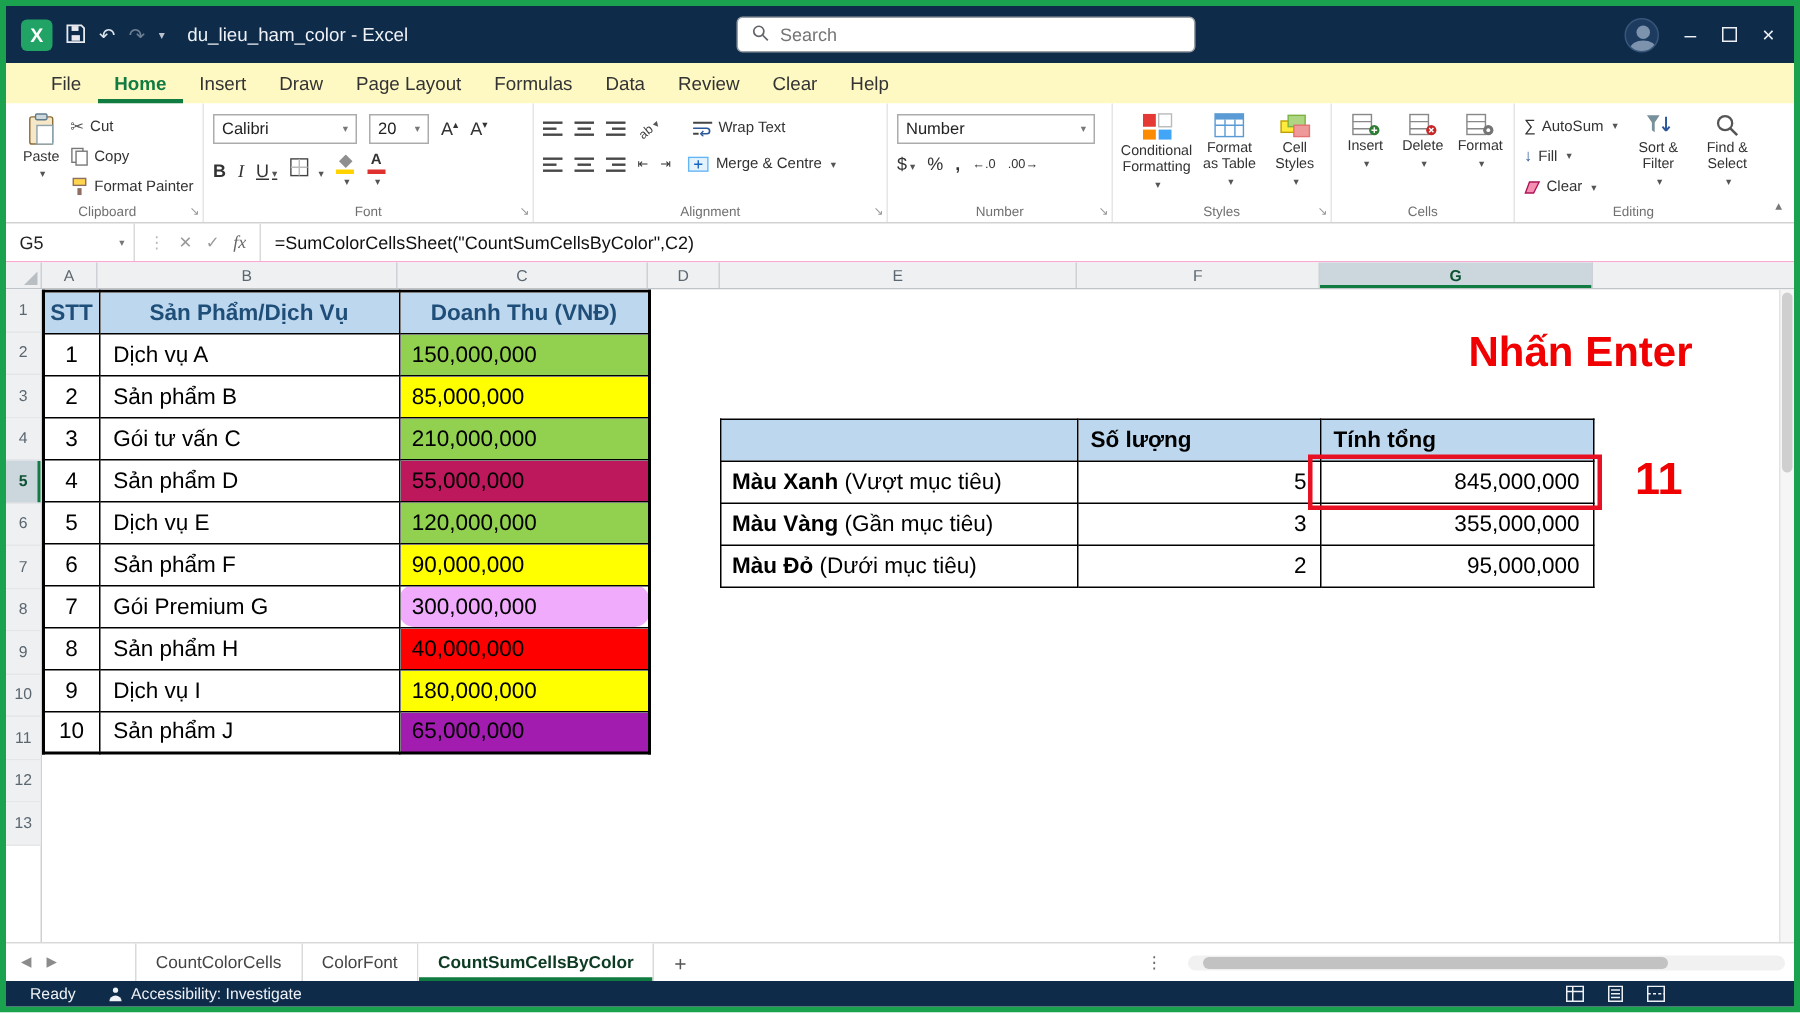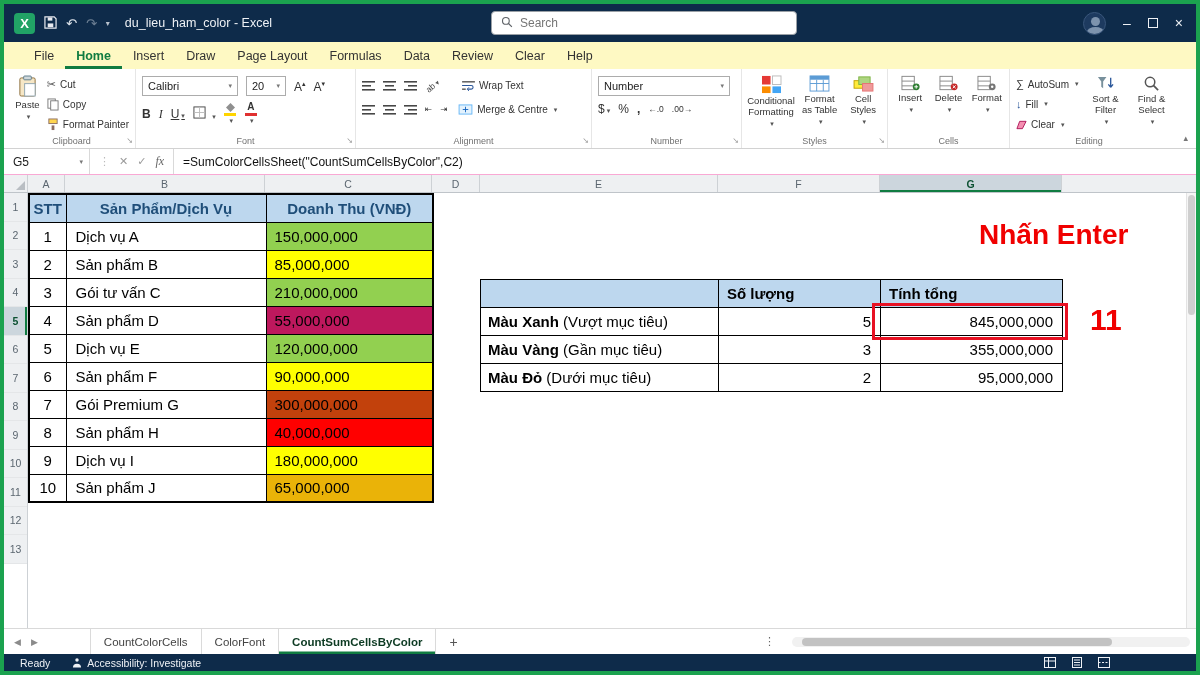--- a/index.html
+++ b/index.html
@@ -485,36 +485,36 @@
           <td class="c-rev" style="background-color: rgb(146, 208, 80);">120,000,000</td>
         </tr>
         <tr>
           <td class="c-stt">6</td>
           <td class="c-name">Sản phẩm F</td>
           <td class="c-rev" style="background-color: rgb(255, 255, 0);">90,000,000</td>
         </tr>
         <tr>
           <td class="c-stt">7</td>
           <td class="c-name">Gói Premium G</td>
-          <td class="c-rev" style="background-color: #c2410c;">300,000,000</td>
+          <td class="c-rev" style="background-color: #f0abfc; border-radius: 10px;">300,000,000</td>
         </tr>
         <tr>
           <td class="c-stt">8</td>
           <td class="c-name">Sản phẩm H</td>
           <td class="c-rev" style="background-color: rgb(255, 0, 0);">40,000,000</td>
         </tr>
         <tr>
           <td class="c-stt">9</td>
           <td class="c-name">Dịch vụ I</td>
           <td class="c-rev" style="background-color: rgb(255, 255, 0);">180,000,000</td>
         </tr>
         <tr>
           <td class="c-stt">10</td>
           <td class="c-name">Sản phẩm J</td>
-          <td class="c-rev" style="background-color: #eab308;">65,000,000</td>
+          <td class="c-rev" style="background-color: #a21caf;">65,000,000</td>
         </tr>
       </tbody>
         </table>
 
       <table class="sum-table">
         <colgroup>
             <col style="width:238px">
             <col style="width:162px">
             <col style="width:182px">
           </colgroup>

